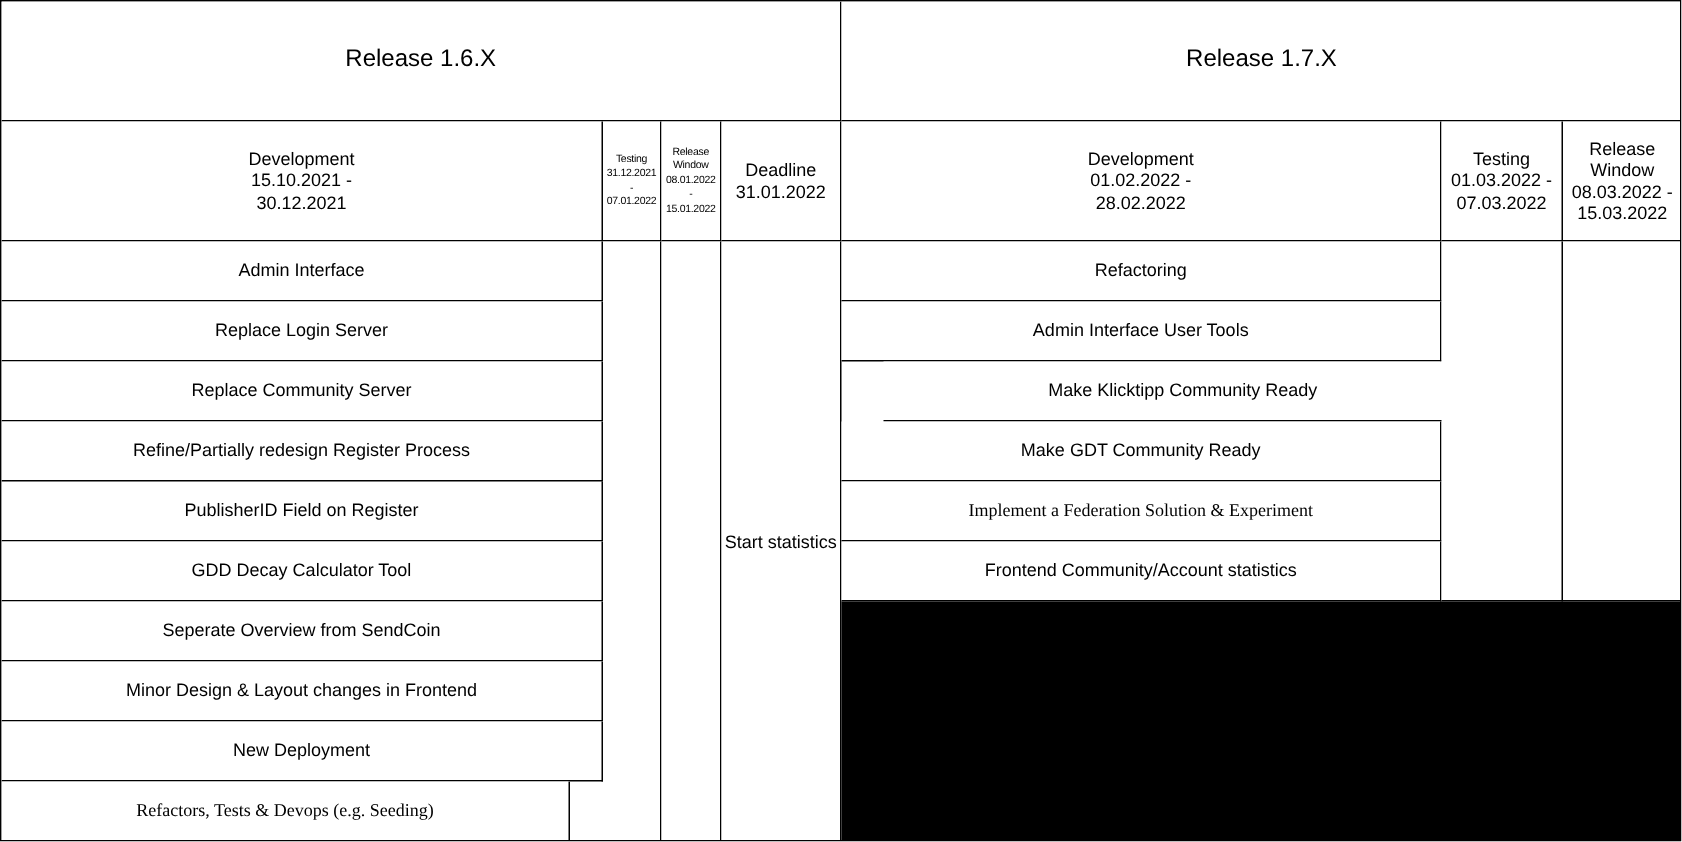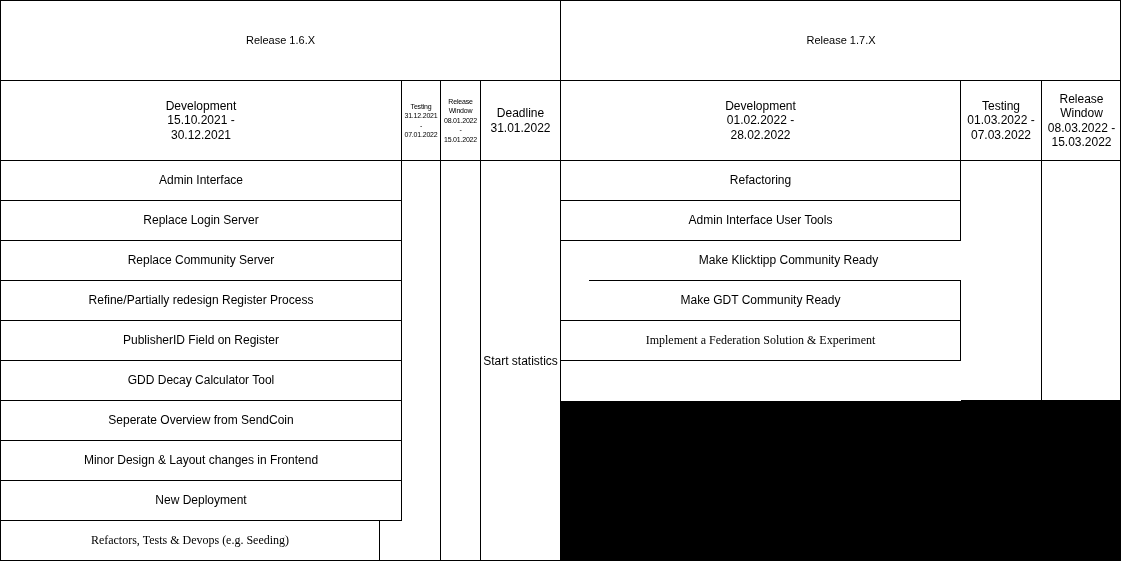--- a/index.html
+++ b/index.html
@@ -35,21 +35,21 @@
   .cell.item {
     line-height: 1.15;
     padding: 0 4px;
   }
   .cell.small {
     font-size: 7px;
     line-height: 1.35;
     letter-spacing: -0.2px;
   }
   .cell.title {
-    font-size: 11px;
+    font-size: 16px;
   }
   .black-region {
     position: absolute;
     border: none;
   }
 </style>
 </head>
 <body>
 
 <div class="board">
@@ -102,19 +102,20 @@
   <div class="cell" style="left:1041px; top:80px; width:80px; height:80px;">Release
 Window
 08.03.2022 -
 15.03.2022</div>
 
   <div class="cell item" style="left:560px; top:160px; width:400px; height:40px;">Refactoring</div>
   <div class="cell item" style="left:560px; top:200px; width:400px; height:40px;">Admin Interface User Tools</div>
   <div class="cell item" style="left:588px; top:240px; width:400px; height:40px;">Make Klicktipp Community Ready</div>
   <div class="cell item" style="left:560px; top:280px; width:400px; height:40px;">Make GDT Community Ready</div>
   <div class="cell item" style="left:560px; top:320px; width:400px; height:40px;font-family:Liberation Serif, serif;">Implement a Federation Solution &amp; Experiment</div>
+  <div class="cell item" style="left:560px; top:360px; width:400px; height:40px;">Frontend Community/Account statistics</div>
 
   <div class="cell" style="left:960px; top:160px; width:81px; height:240px;"></div>
   <div class="cell" style="left:1041px; top:160px; width:80px; height:240px;"></div>
 
   <div class="black-region" style="left: 560px; top: 400px; width: 561px; height: 161px; background-color: rgb(0, 0, 0);"></div>
 
 </div>
 
 </body></html>

